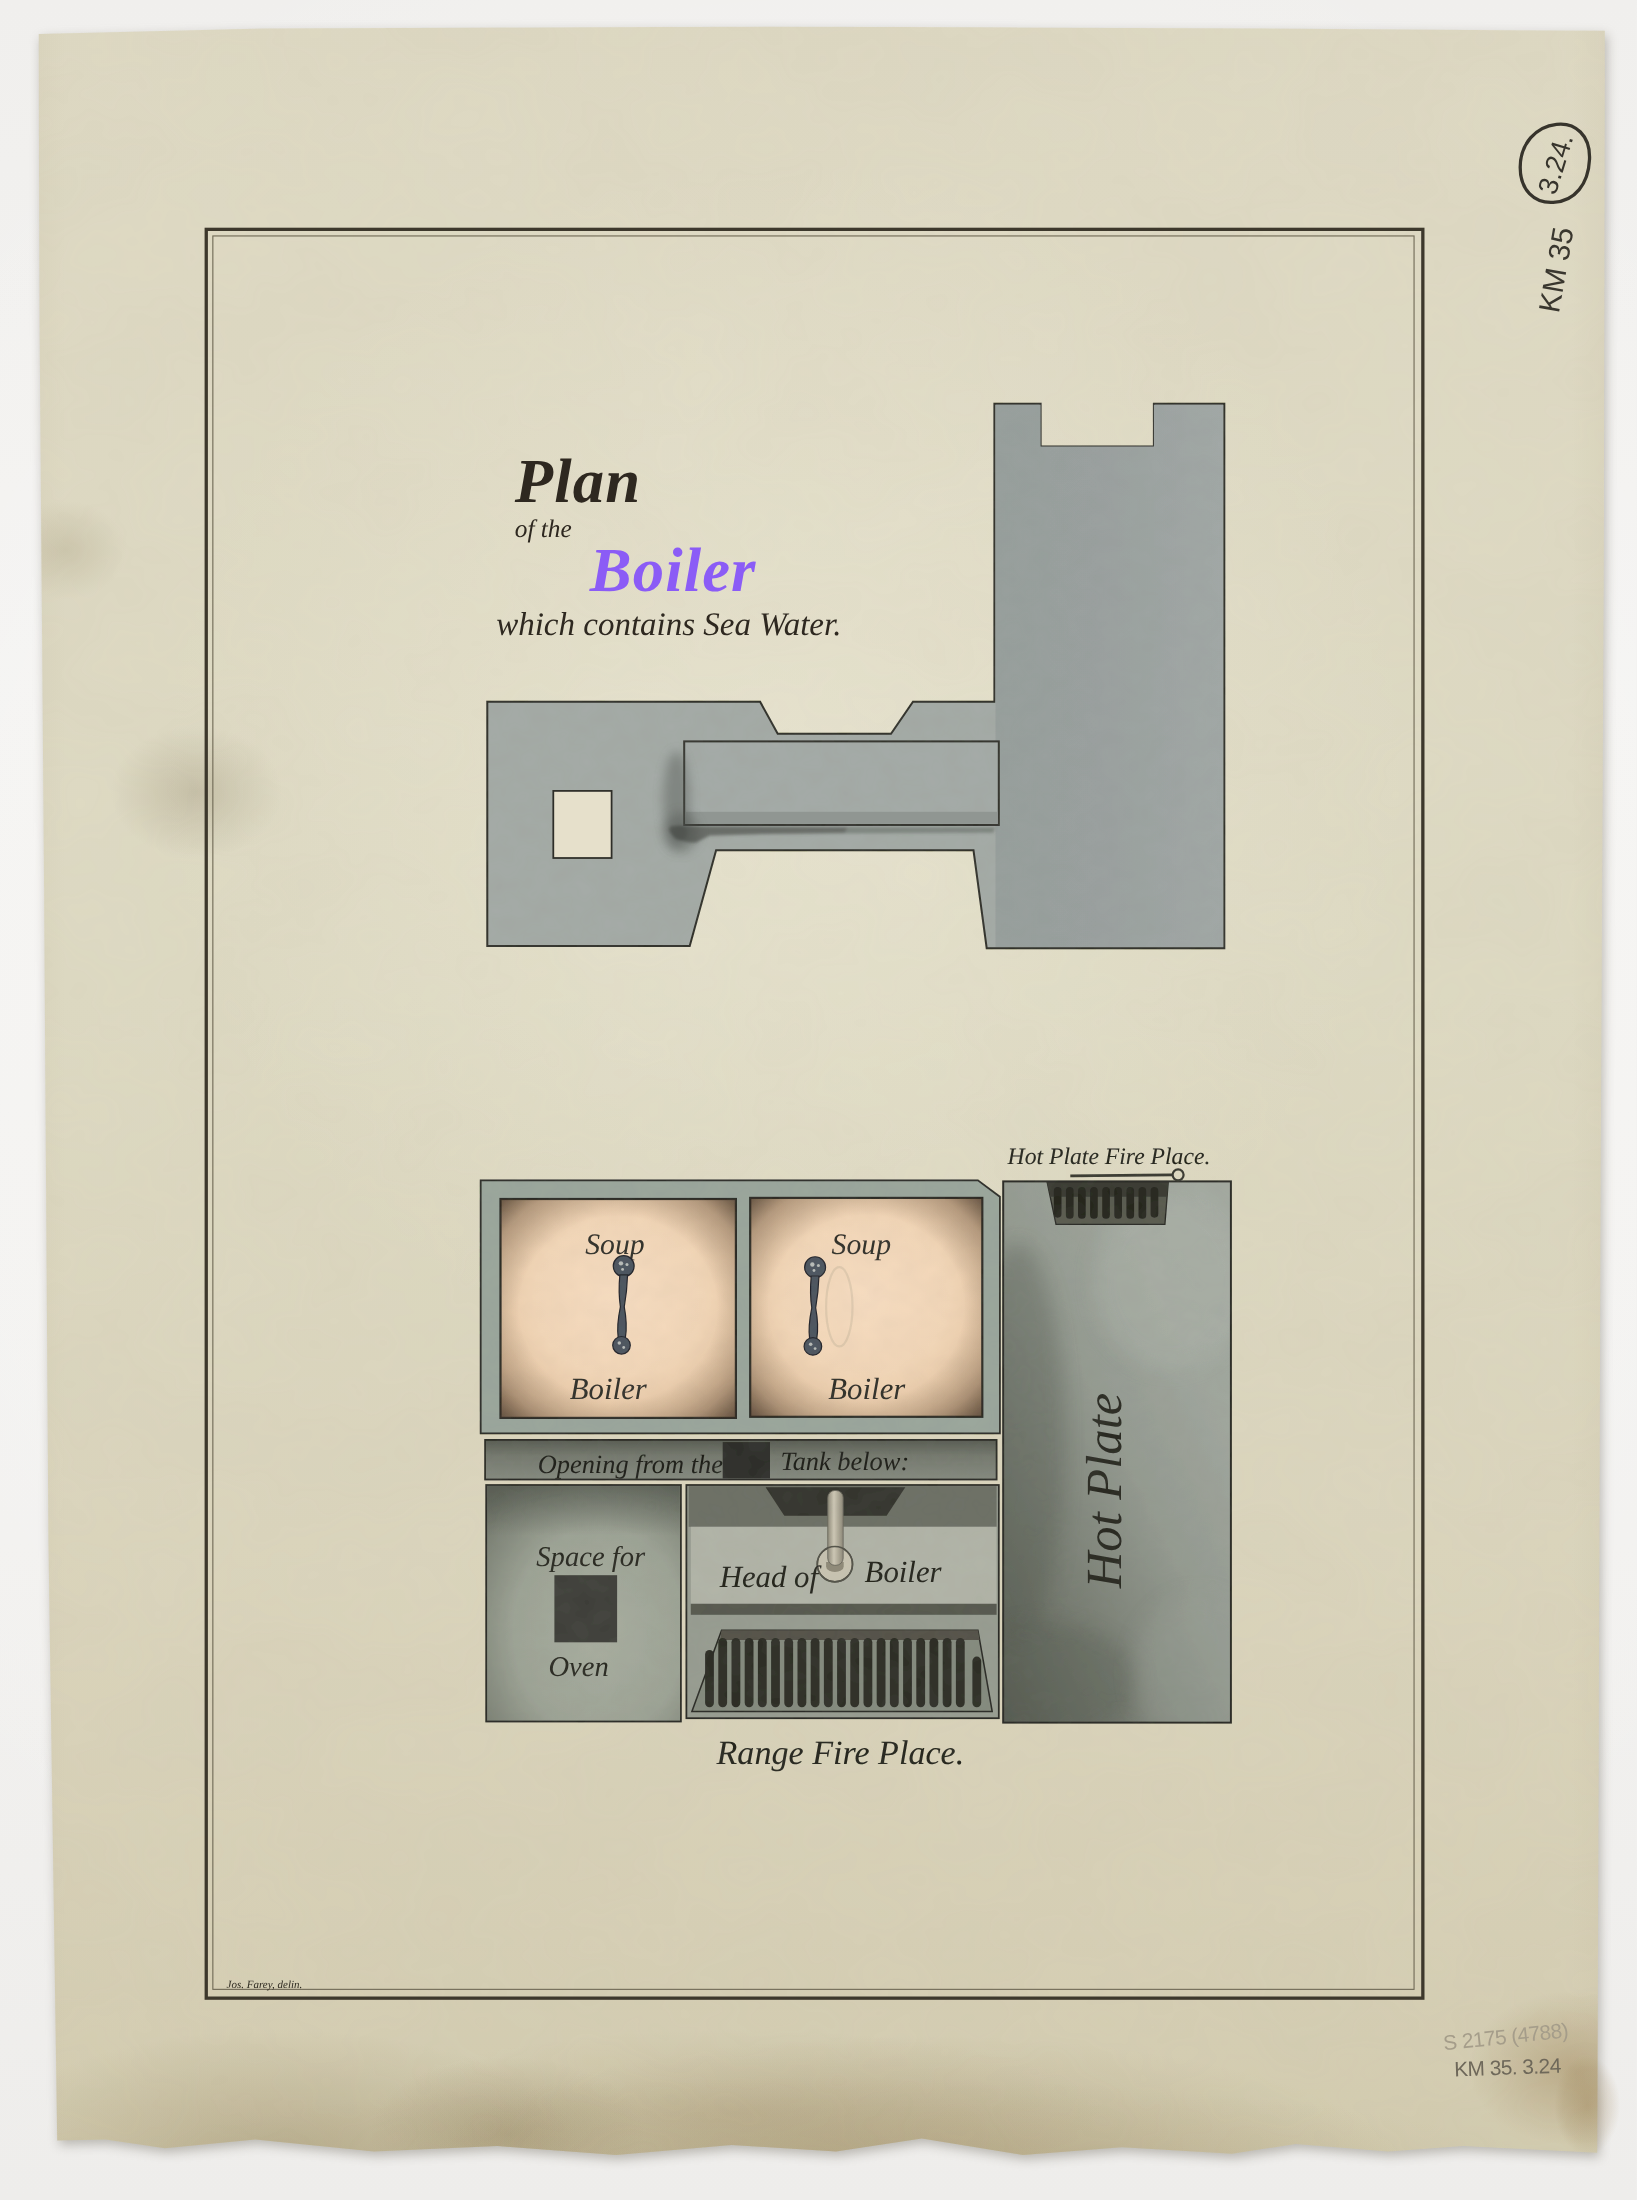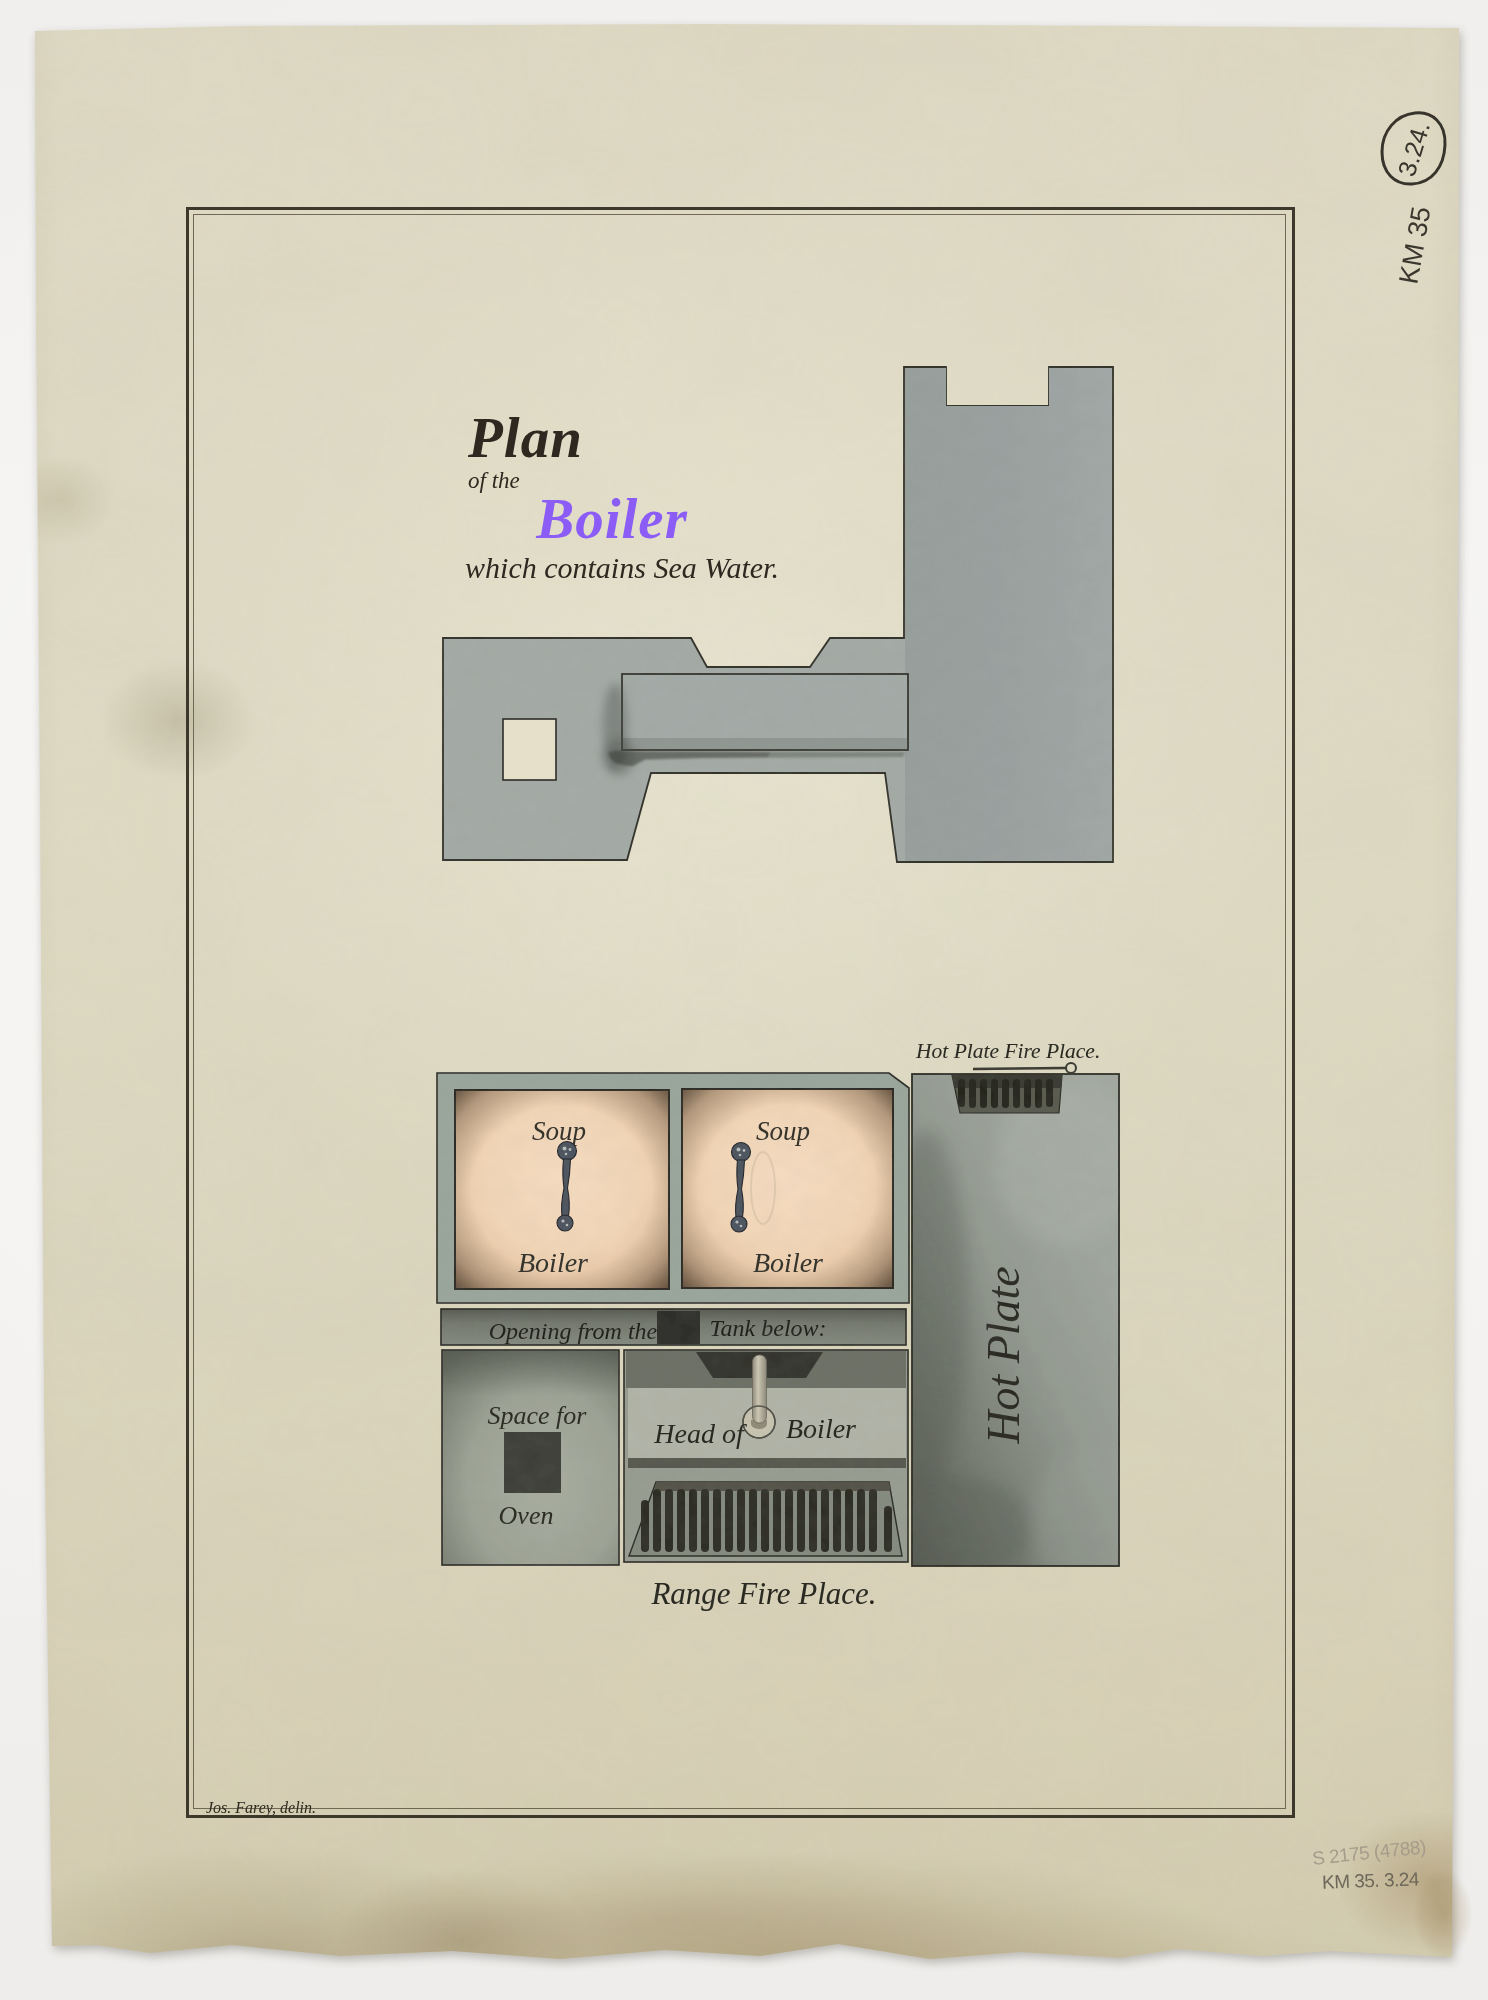--- a/index.html
+++ b/index.html
@@ -43,21 +43,21 @@
 <div class="abs" style="left:186px;top:207px;width:1103px;height:1605px;border:3px solid #3d382c;"></div>
 
 <div class="abs" style="left:193px;top:214px;width:1091px;height:1593px;border:1.5px solid #6e6854;"></div>
 
 <div class="abs" style="left:468px;top:405px;width:300px;text-align:left;font-weight:bold;font-style:italic;font-size:57px;color:#2e2820;letter-spacing:1px;">Plan</div>
 
 <div class="abs" style="left:468px;top:468px;width:300px;text-align:left;font-style:italic;font-size:23px;color:#2e2820;">of the</div>
 
 <div class="abs" style="left:462px;top:486px;width:300px;text-align:center;font-weight:bold;font-style:italic;font-size:57px;color:#8b5cf6;letter-spacing:1px;">Boiler</div>
 
-<div class="abs" style="left:422px;top:551px;width:400px;text-align:center;font-style:italic;font-size:30px;color:#2e2820;">which contains Sea Water.</div>
+<div class="abs" style="left:408px;top:551px;width:400px;text-align:center;font-style:italic;font-size:30px;color:#2e2820;">which contains Sea Water.</div>
 
 <svg class="abs" style="left:400px;top:330px;" width="740" height="570" viewBox="400 330 740 570">
   <defs>
     <filter id="grain" x="-5%" y="-5%" width="110%" height="110%">
       <feTurbulence type="fractalNoise" baseFrequency="0.05 0.06" numOctaves="2" seed="7" result="n"></feTurbulence>
       <feColorMatrix in="n" type="matrix" values="0 0 0 0 0.18  0 0 0 0 0.19  0 0 0 0 0.18  0 0 0 0.10 0" result="na"></feColorMatrix>
       <feComposite in="na" in2="SourceAlpha" operator="in" result="tex"></feComposite>
       <feMerge>
           <feMergeNode in="SourceGraphic"></feMergeNode>
           <feMergeNode in="tex"></feMergeNode>
@@ -290,21 +290,21 @@
 
   <path d="M973,1069 L1066,1068" stroke="#3a3a32" stroke-width="2.5" fill="none"></path>
   <circle cx="1071" cy="1068" r="5" fill="none" stroke="#3a3a32" stroke-width="2"></circle>
 
   <text x="916" y="1058" font-size="21.5" font-style="italic" fill="#26261f">Hot Plate Fire Place.</text>
 
   <text x="764" y="1604" font-size="31" font-style="italic" text-anchor="middle" fill="#26261f">Range Fire Place.</text>
   </g>
 </svg>
 
-<div class="abs" style="left:206px;top:1799px;font-style:italic;font-size:16px;color:#2e2a20;">Jos. Farey, delin.</div>
+<div class="abs" style="left:206px;top:1799px;font-style:italic;font-size:10px;color:#2e2a20;">Jos. Farey, delin.</div>
 
 <svg class="abs" style="left:1370px;top:105px;" width="90" height="90" viewBox="0 0 90 90">
   <path d="M45,8 C62,6 76,18 75,40 C74,62 62,78 42,79 C25,80 12,68 12,47 C12,26 26,10 45,8 Z" fill="none" stroke="#37342c" stroke-width="3"></path>
   <text x="44" y="46" font-family="Liberation Sans, sans-serif" font-size="25" fill="#37342c" text-anchor="middle" dominant-baseline="middle" transform="rotate(-73 44 44)">3.24.</text>
 </svg>
 
 <div class="abs" style="left:1353px;top:185px;width:120px;height:120px;">
   <div style="position:absolute;left:0;top:47px;width:120px;text-align:center;font-family:'Liberation Sans',sans-serif;font-size:27px;color:#3a372f;transform:rotate(-80deg);transform-origin:60px 13px;">KM 35</div>
 </div>
 

